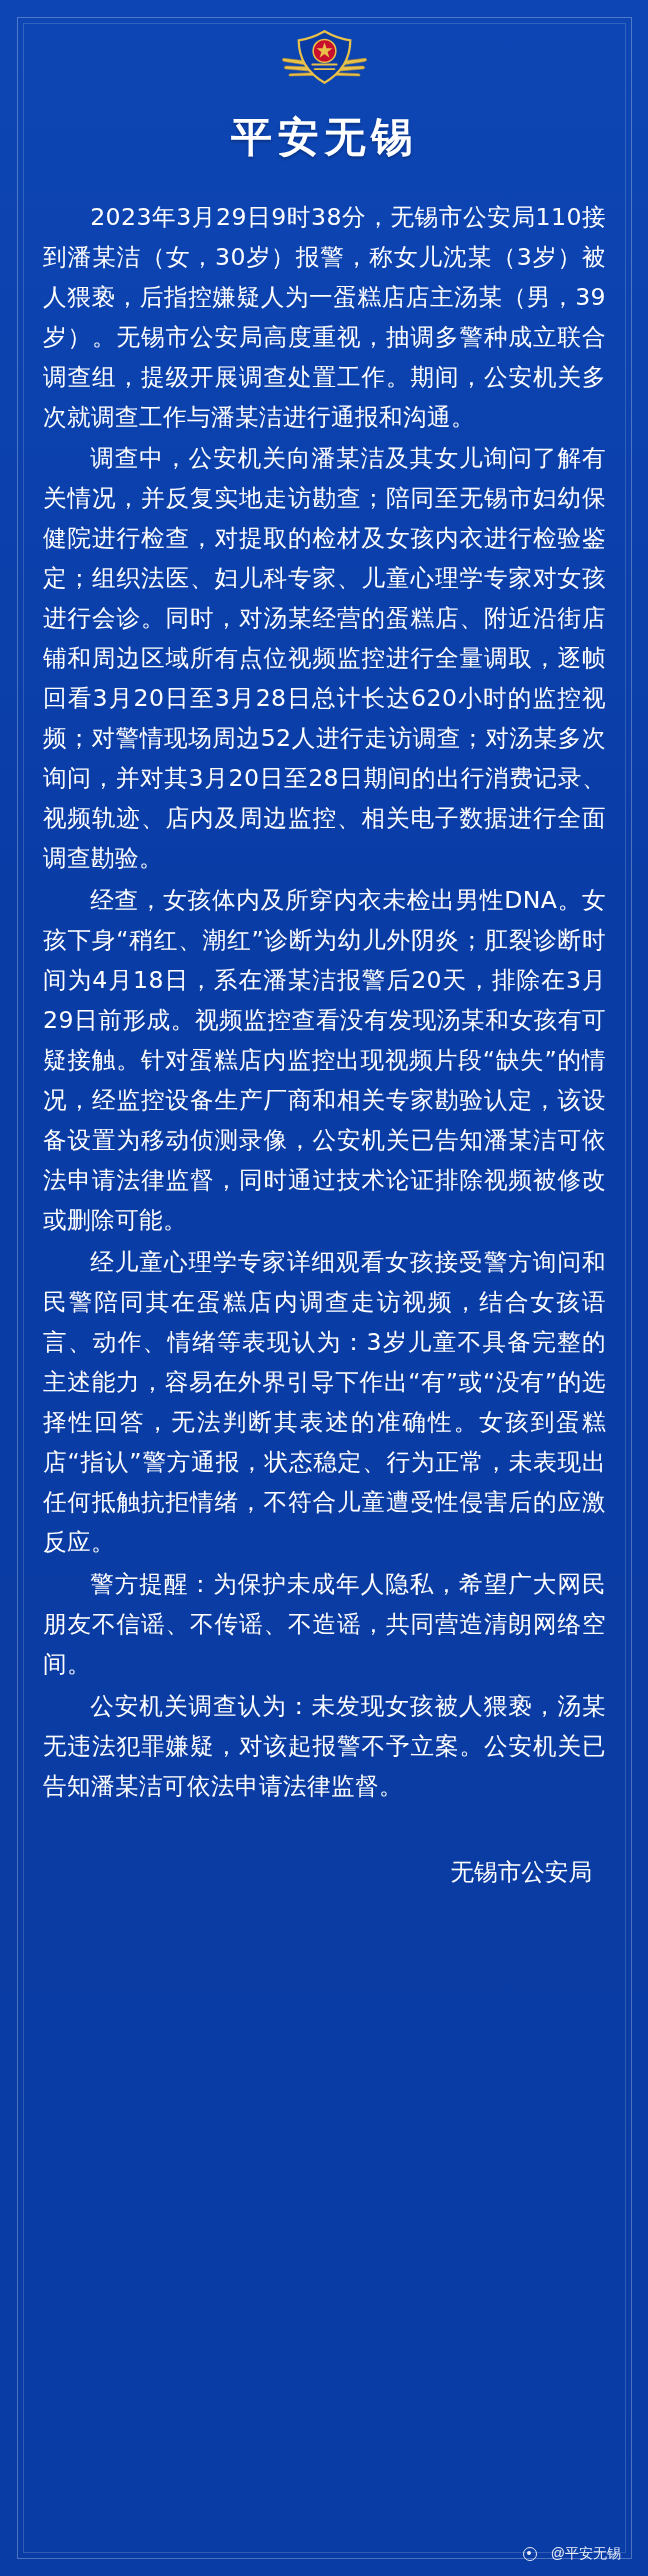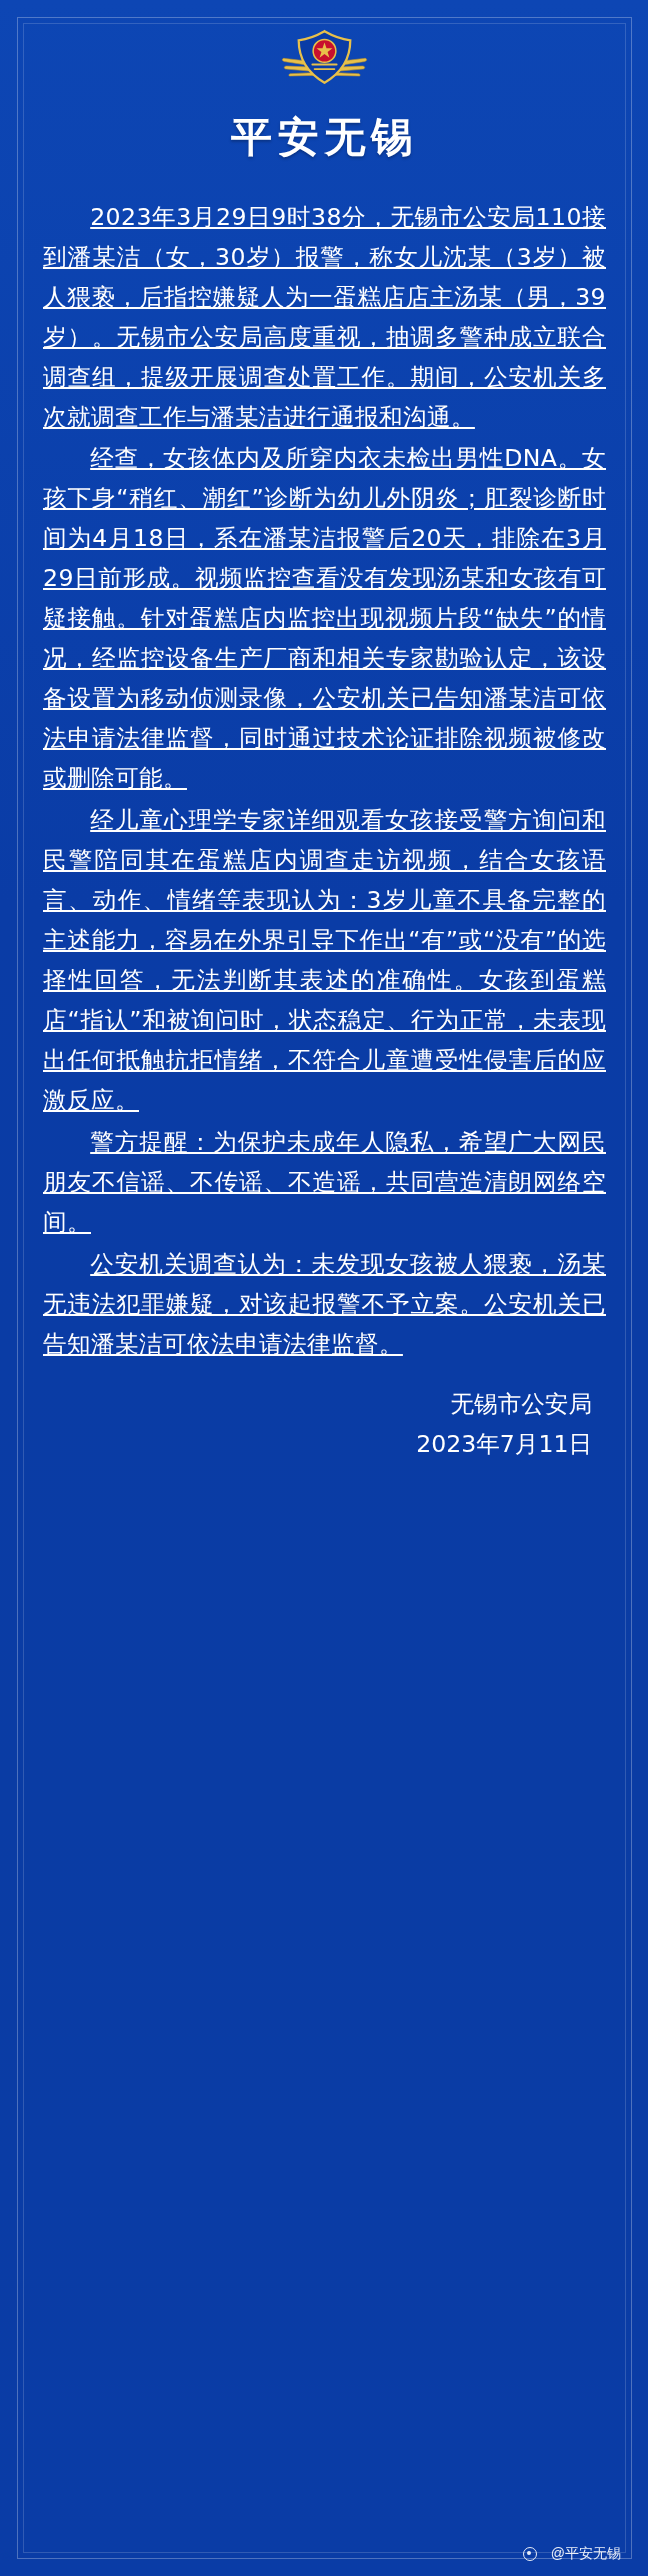--- a/index.html
+++ b/index.html
@@ -68,25 +68,24 @@
     margin: 32px 43px 0 43px;
     font-size: 23.6px;
     line-height: 40px;
     text-align: justify;
     font-family: "DejaVu Sans", "Liberation Sans", sans-serif;
     letter-spacing: 0.4px;
   }
   .body-text p {
     margin: 0 0 1.9px 0;
     text-indent: 2em;
-    text-decoration: underline;
   }
 
   .sign {
-    margin: 20px 57px 0 43px;
+    margin: 46px 57px 0 43px;
     text-align: right;
     font-size: 23.6px;
     line-height: 40px;
     font-family: "DejaVu Sans", "Liberation Sans", sans-serif;
   }
 
   .footer {
     position: absolute;
     right: 28px;
     bottom: 13.2px;
@@ -143,29 +142,29 @@
         <polygon points="60,23 62.6,30.6 70.5,30.6 64.1,35.3 66.5,42.9 60,38.2 53.5,42.9 55.9,35.3 49.5,30.6 57.4,30.6" fill="#e8c04a"></polygon>
         <path d="M44 52 H76 M47 58 H73" stroke="#e8c04a" stroke-width="2.5" stroke-linecap="round"></path>
       </svg>
     </div>
   </div>
 
   <div class="title">平安无锡</div>
 
   <div class="body-text">
     <p>2023年3月29日9时38分，无锡市公安局110接到潘某洁（女，30岁）报警，称女儿沈某（3岁）被人猥亵，后指控嫌疑人为一蛋糕店店主汤某（男，39岁）。无锡市公安局高度重视，抽调多警种成立联合调查组，提级开展调查处置工作。期间，公安机关多次就调查工作与潘某洁进行通报和沟通。</p>
+    <p>调查中，公安机关向潘某洁及其女儿询问了解有关情况，并反复实地走访勘查；陪同至无锡市妇幼保健院进行检查，对提取的检材及女孩内衣进行检验鉴定；组织法医、妇儿科专家、儿童心理学专家对女孩进行会诊。同时，对汤某经营的蛋糕店、附近沿街店铺和周边区域所有点位视频监控进行全量调取，逐帧回看3月20日至3月28日总计长达620小时的监控视频；对警情现场周边52人进行走访调查；对汤某多次询问，并对其3月20日至28日期间的出行消费记录、视频轨迹、店内及周边监控、相关电子数据进行全面调查勘验。</p>
     <p>经查，女孩体内及所穿内衣未检出男性DNA。女孩下身“稍红、潮红”诊断为幼儿外阴炎；肛裂诊断时间为4月18日，系在潘某洁报警后20天，排除在3月29日前形成。视频监控查看没有发现汤某和女孩有可疑接触。针对蛋糕店内监控出现视频片段“缺失”的情况，经监控设备生产厂商和相关专家勘验认定，该设备设置为移动侦测录像，公安机关已告知潘某洁可依法申请法律监督，同时通过技术论证排除视频被修改或删除可能。</p>
-    <p>经儿童心理学专家详细观看女孩接受警方询问和民警陪同其在蛋糕店内调查走访视频，结合女孩语言、动作、情绪等表现认为：3岁儿童不具备完整的主述能力，容易在外界引导下作出“有”或“没有”的选择性回答，无法判断其表述的准确性。女孩到蛋糕店“指认”和被询问时，状态稳定、行为正常，未表现出任何抵触抗拒情绪，不符合儿童遭受性侵害后的应激反应。</p>
+    <p>经儿童心理学专家详细观看女孩接受警方询问和民警陪同其在蛋糕店内调查走访视频，结合女孩语言、动作、情绪等表现认为：3岁儿童不具备完整的主述能力，容易在外界引导下作出“有”或“没有”的选择性回答，无法判断其表述的准确性。女孩到蛋糕店“指认”警方通报，状态稳定、行为正常，未表现出任何抵触抗拒情绪，不符合儿童遭受性侵害后的应激反应。</p>
     <p>警方提醒：为保护未成年人隐私，希望广大网民朋友不信谣、不传谣、不造谣，共同营造清朗网络空间。</p>
     <p>公安机关调查认为：未发现女孩被人猥亵，汤某无违法犯罪嫌疑，对该起报警不予立案。公安机关已告知潘某洁可依法申请法律监督。</p>
   </div>
 
   <div class="sign">
     <div>无锡市公安局</div>
-    <div>2023年7月11日</div>
   </div>
 
   <div class="footer">
     <span class="eye"></span>
     <span>@平安无锡</span>
   </div>
 
 </div>
 
 

